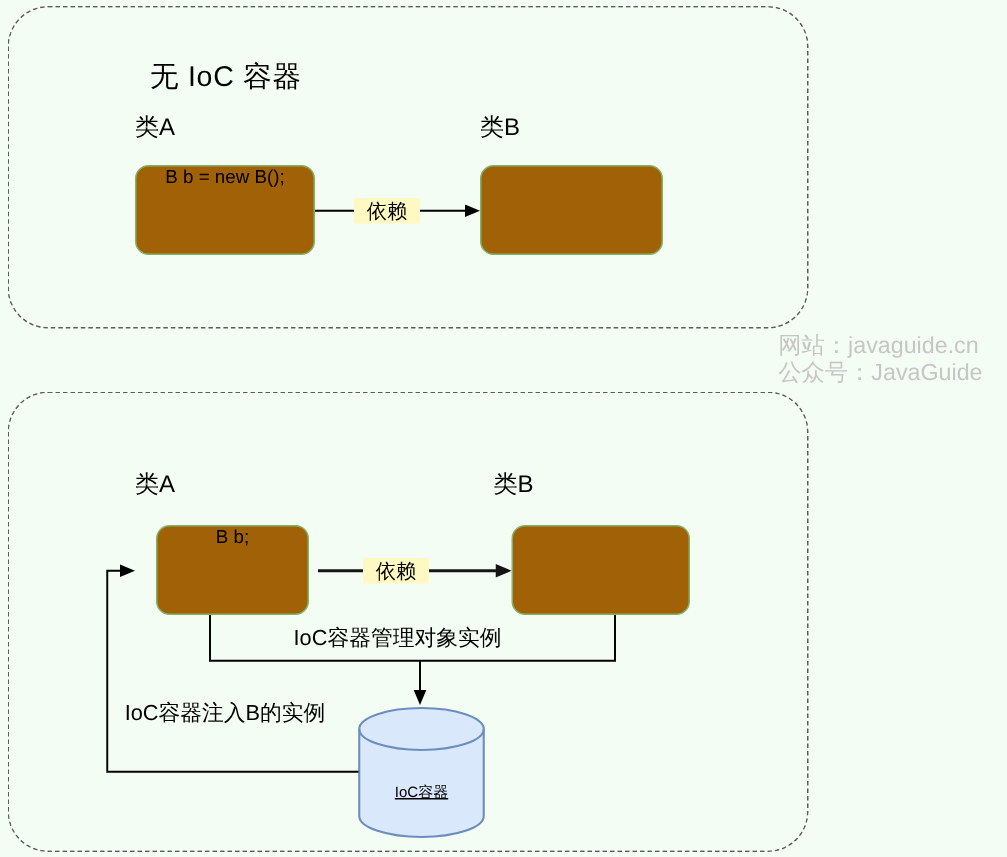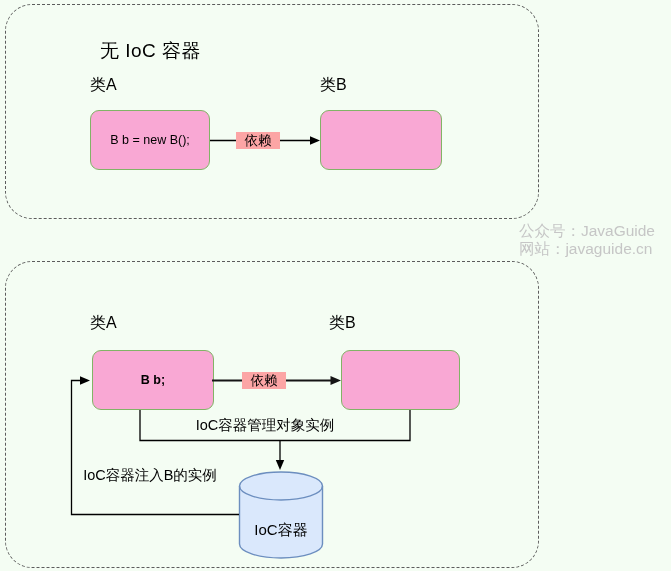--- a/index.html
+++ b/index.html
@@ -28,33 +28,33 @@
     white-space:nowrap;
   }
   .class-label{
     position:absolute;
     font-size:16px;
     text-align:left;
     white-space:nowrap;
   }
   .class-box{
     position:absolute;
-    background:#f9a8d4;
+    background:#a16207;
     border:1.3px solid #82b366;
     border-radius:9px;
     box-sizing:border-box;
     display:flex;
-    align-items:center;
+    align-items:flex-start;
     justify-content:center;
     font-size:12.5px;
     z-index:2;
   }
   .edge-label{
     position:absolute;
-    background:#fca5a5;
+    background:#fef9c3;
     font-size:13.5px;
     text-align:center;
     line-height:17px;
     z-index:5;
     white-space:nowrap;
   }
   .conn-label{
     position:absolute;
     font-size:14.5px;
     text-align:center;
@@ -65,22 +65,23 @@
     position:absolute;
     left:238px;top:470px;
     width:86px;height:90px;
     z-index:2;
   }
   .cylinder-label{
     position:absolute;
     left:239px;top:521px;
     width:84px;
     text-align:center;
-    font-size:15px;
+    font-size:10px;
     z-index:3;
+    text-decoration:underline;
   }
   .watermark{
     position:absolute;
     right:16px;top:222px;
     text-align:left;
     color:#c6c6c6;
     font-size:15.5px;
     line-height:18px;
     z-index:1;
   }
@@ -105,31 +106,31 @@
   <div class="class-label" style="left:320px;top:75px;width:122px;">类B</div>
 
   <div class="class-box" style="left:90px;top:110px;width:120px;height:60px;">
     <span>B b = new B();</span>
   </div>
   <div class="class-box" style="left:320px;top:110px;width:122px;height:60px;"></div>
 
   <div class="edge-label" style="left:236px;top:132px;width:44px;">依赖</div>
 
   <div class="watermark">
+    <div>网站：javaguide.cn</div>
     <div>公众号：JavaGuide</div>
-    <div>网站：javaguide.cn</div>
   </div>
 
   <div class="dashed-section" style="left:5px;top:261px;width:534px;height:307px;"></div>
 
 
   <div class="class-label" style="left:90px;top:313px;width:122px;">类A</div>
   <div class="class-label" style="left:329px;top:313px;width:119px;">类B</div>
 
-  <div class="class-box" style="left:92px;top:350px;width:122px;height:60px;font-weight:bold;">
+  <div class="class-box" style="left:104px;top:350px;width:102px;height:60px;">
     <span>B b;</span>
   </div>
   <div class="class-box" style="left:341px;top:350px;width:119px;height:60px;"></div>
 
   <div class="edge-label" style="left:242px;top:372px;width:44px;">依赖</div>
 
   <div class="conn-label" style="left:82px;top:466px;width:136px;">IoC容器注入B的实例</div>
 
   <div class="conn-label" style="left:190px;top:416px;width:150px;">IoC容器管理对象实例</div>
 

